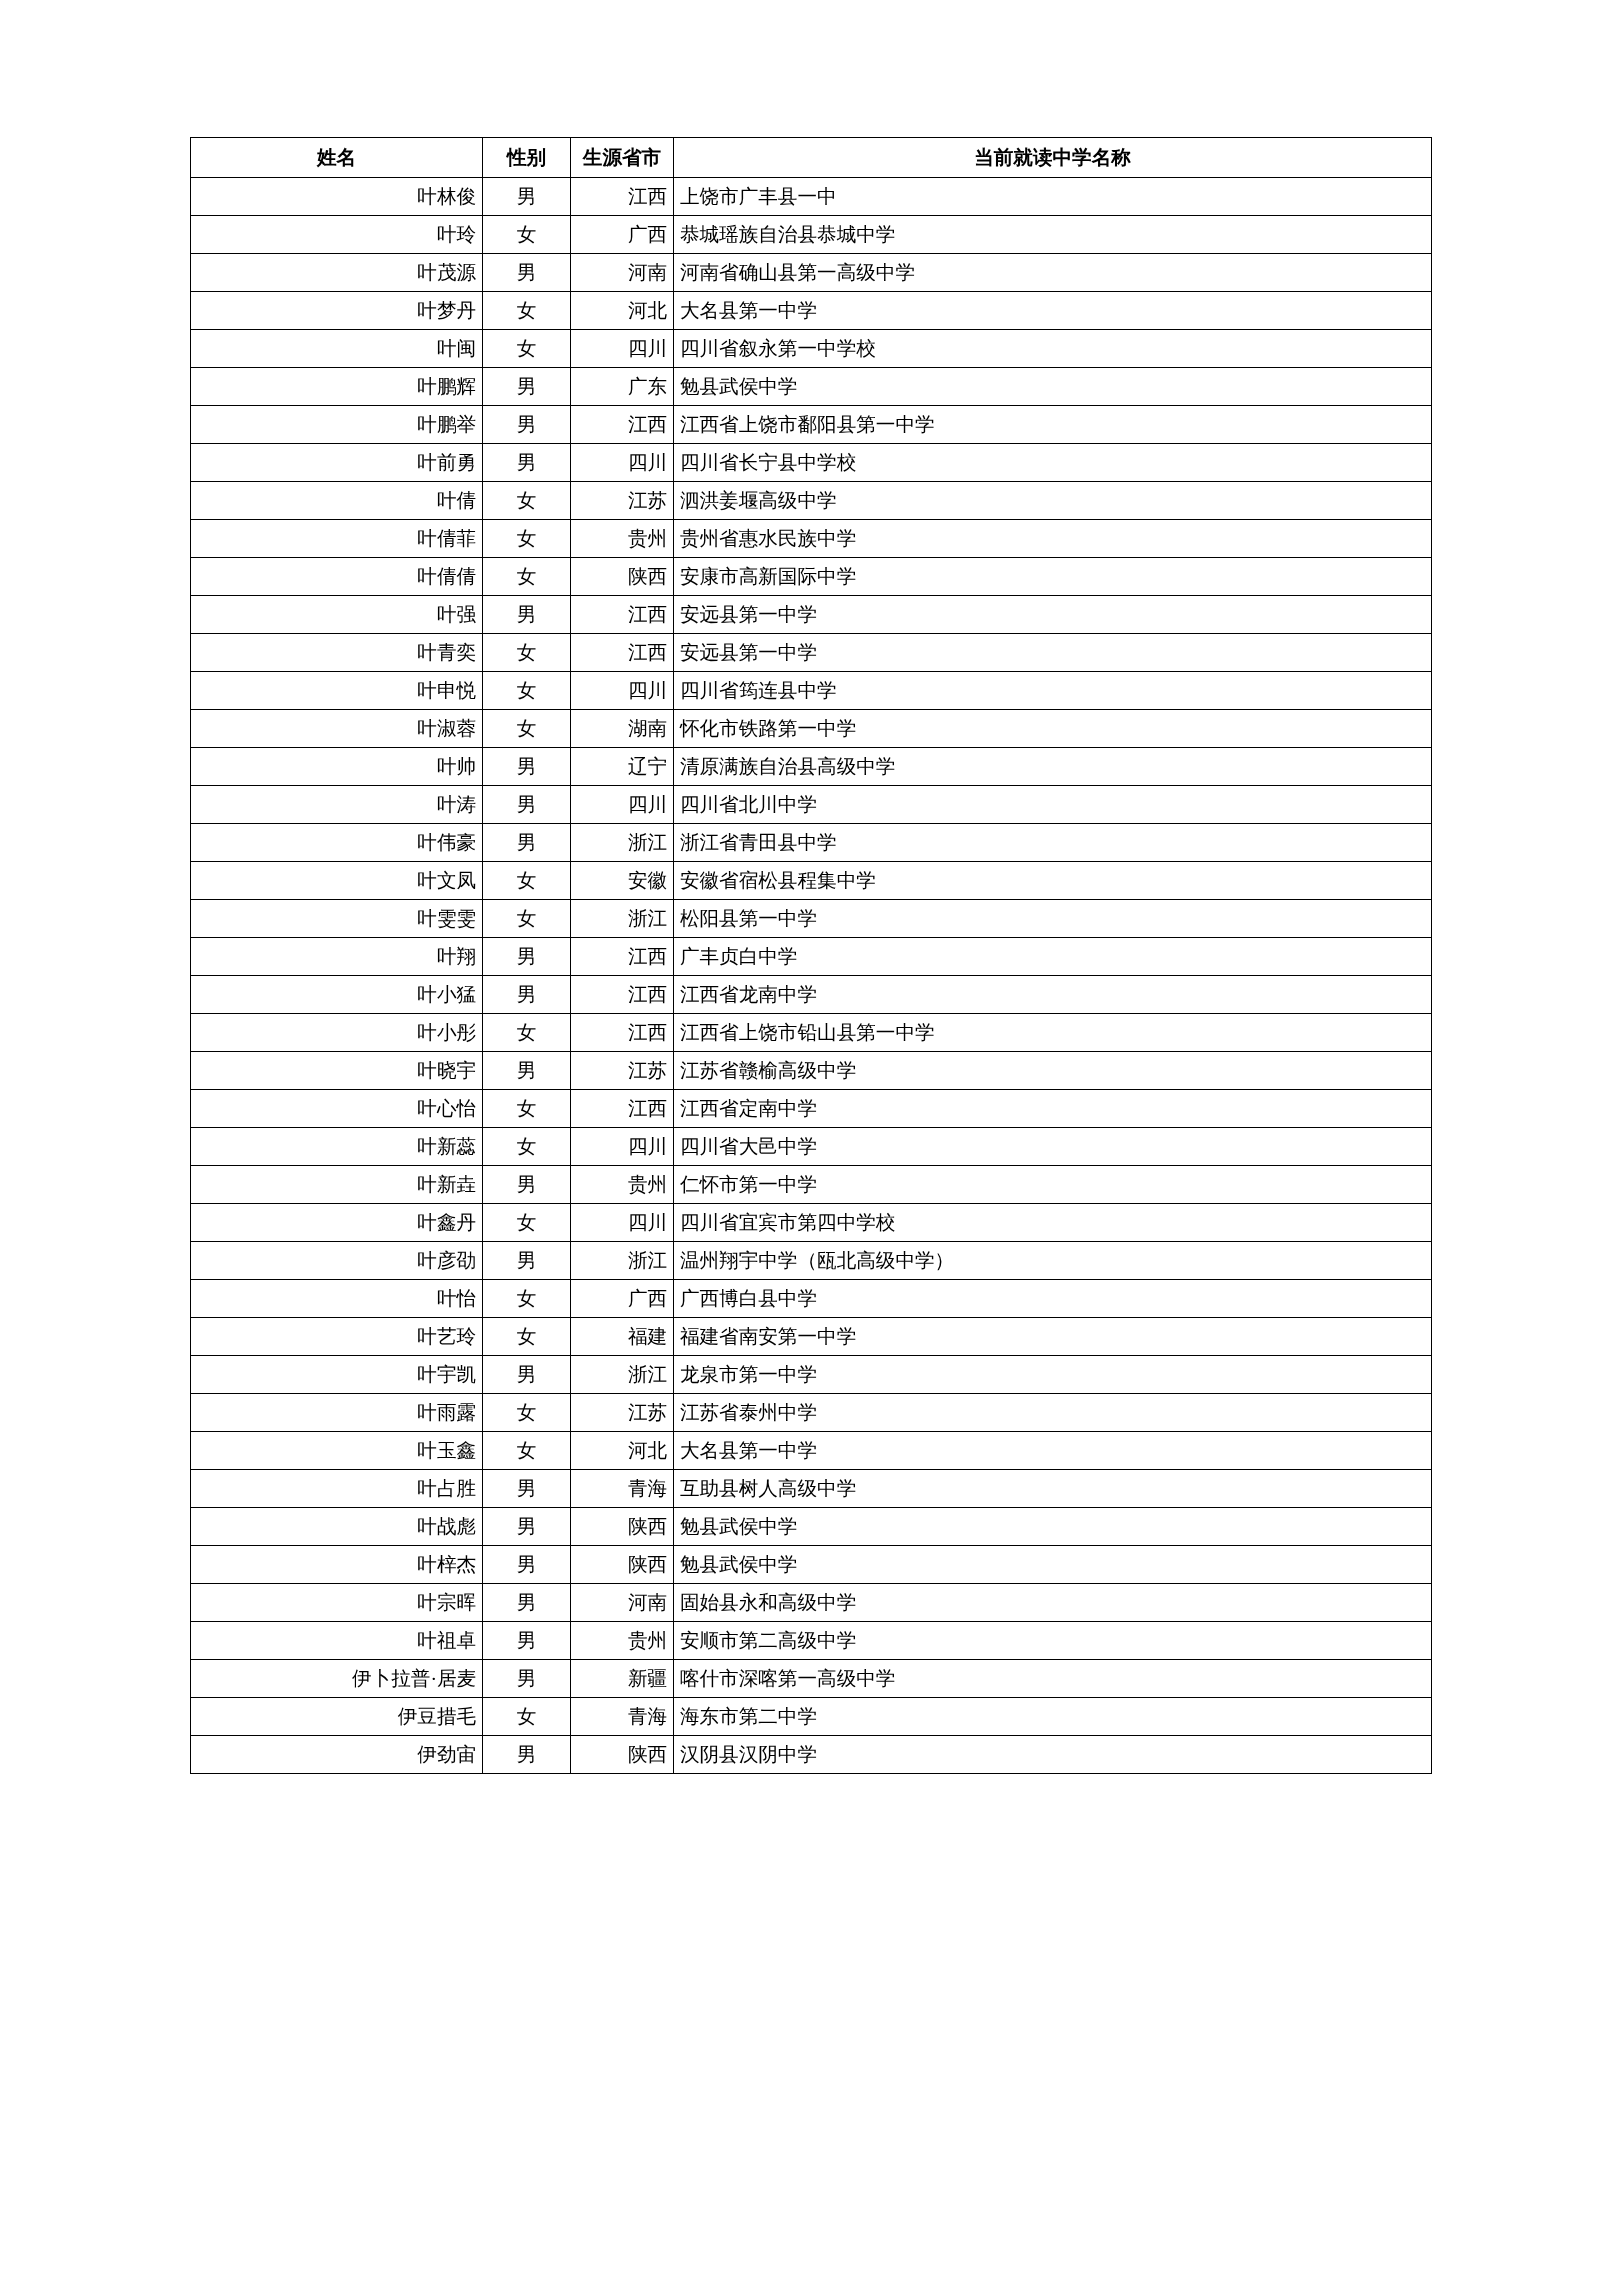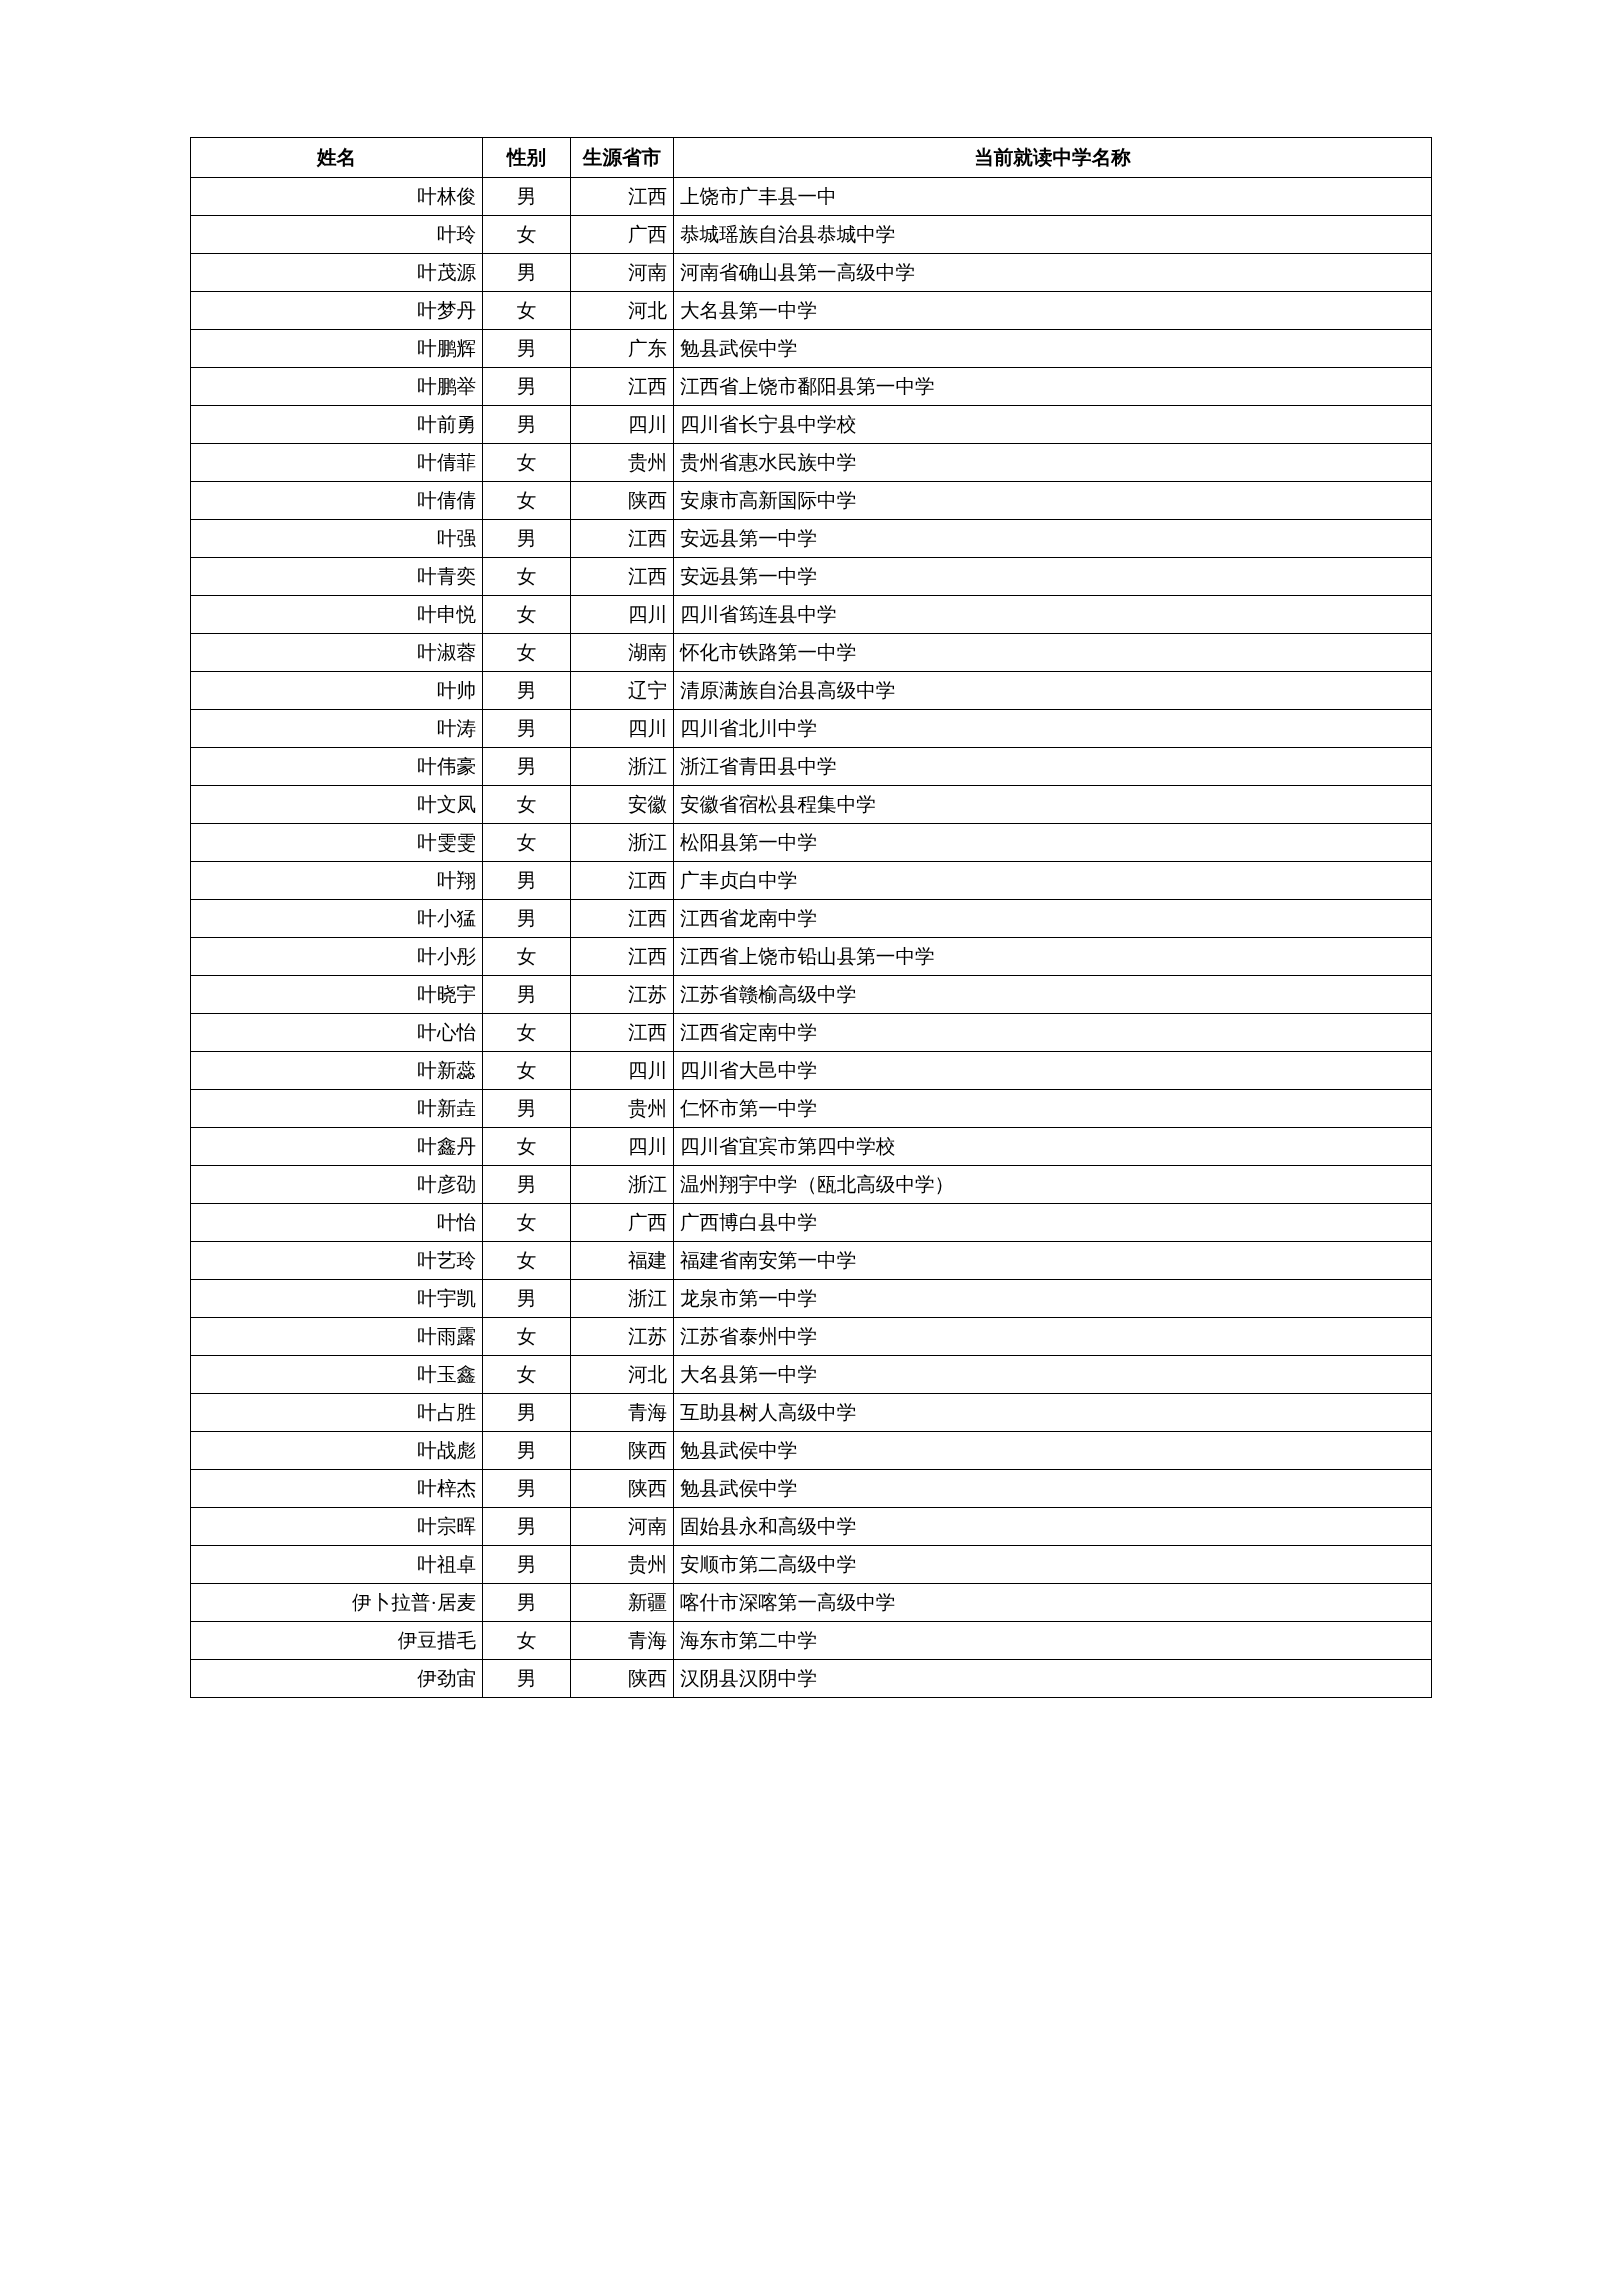--- a/index.html
+++ b/index.html
@@ -96,36 +96,48 @@
             <td class="prov">河南</td>
             <td class="school">河南省确山县第一高级中学</td>
           </tr>
           <tr>
             <td class="name">叶梦丹</td>
             <td class="gender">女</td>
             <td class="prov">河北</td>
             <td class="school">大名县第一中学</td>
           </tr>
           <tr>
+            <td class="name">叶闽</td>
+            <td class="gender">女</td>
+            <td class="prov">四川</td>
+            <td class="school">四川省叙永第一中学校</td>
+          </tr>
+          <tr>
             <td class="name">叶鹏辉</td>
             <td class="gender">男</td>
             <td class="prov">广东</td>
             <td class="school">勉县武侯中学</td>
           </tr>
           <tr>
             <td class="name">叶鹏举</td>
             <td class="gender">男</td>
             <td class="prov">江西</td>
             <td class="school">江西省上饶市鄱阳县第一中学</td>
           </tr>
           <tr>
             <td class="name">叶前勇</td>
             <td class="gender">男</td>
             <td class="prov">四川</td>
             <td class="school">四川省长宁县中学校</td>
+          </tr>
+          <tr>
+            <td class="name">叶倩</td>
+            <td class="gender">女</td>
+            <td class="prov">江苏</td>
+            <td class="school">泗洪姜堰高级中学</td>
           </tr>
           <tr>
             <td class="name">叶倩菲</td>
             <td class="gender">女</td>
             <td class="prov">贵州</td>
             <td class="school">贵州省惠水民族中学</td>
           </tr>
           <tr>
             <td class="name">叶倩倩</td>
             <td class="gender">女</td>

